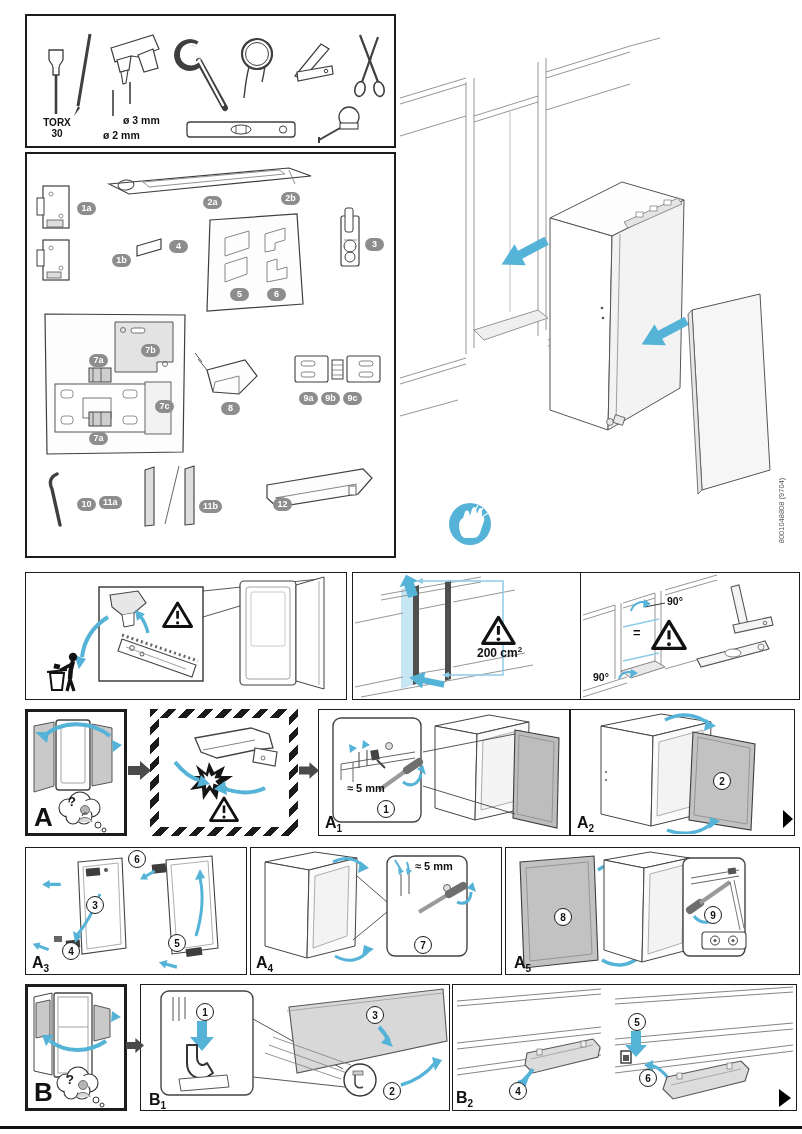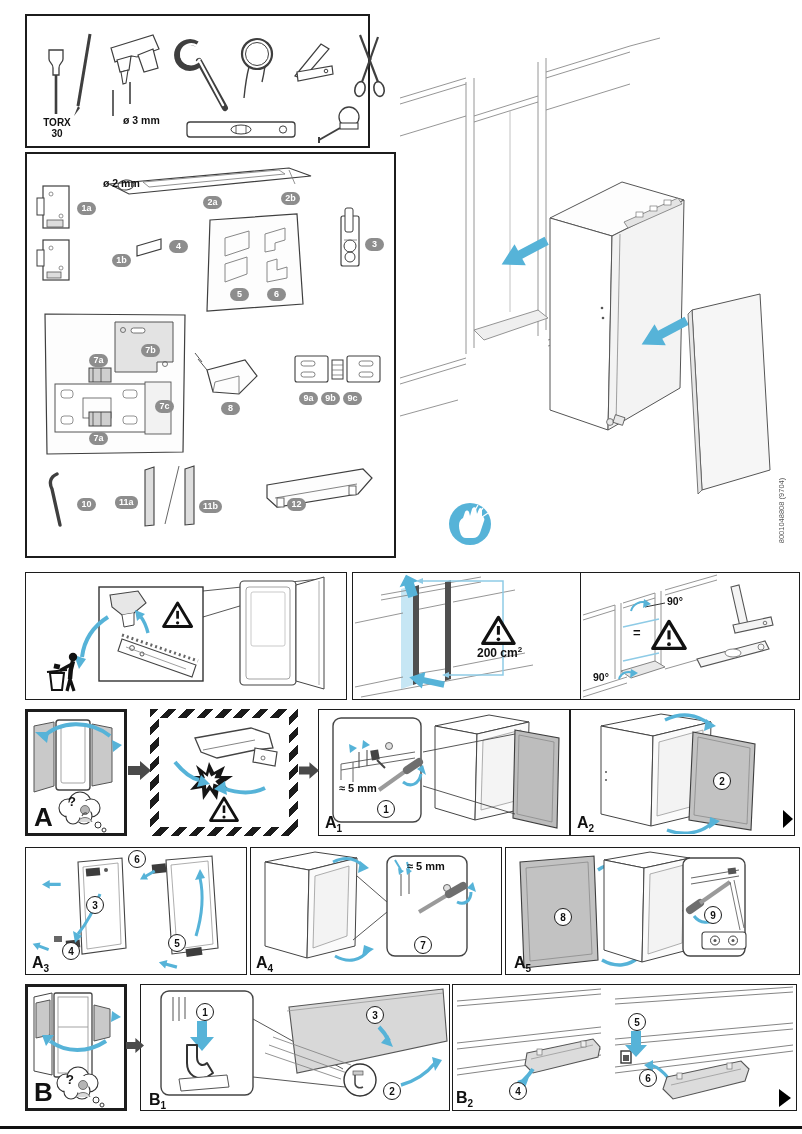--- a/index.html
+++ b/index.html
@@ -12,21 +12,21 @@
   .lbl{position:absolute;font-weight:bold;white-space:nowrap;z-index:6;}
   .badge{position:absolute;background:#8d8d8d;color:#fff;border-radius:7px;
          font:bold 9px/13px "Liberation Sans",sans-serif;padding:0 4px;min-width:11px;
          height:13px;text-align:center;z-index:6;}
   .step{position:absolute;width:16px;height:16px;border:1.4px solid #1d1d1d;border-radius:50%;
         background:#fff;font:bold 10px "Liberation Sans",sans-serif;display:flex;
         align-items:center;justify-content:center;z-index:6;}
   .sec{position:absolute;font-weight:bold;font-size:16px;color:#111;z-index:6;}
   .sec sub{font-size:10px;}
   .sec.big{font-size:26px;line-height:26px;}
-  .meas{font-size:11px;}
+  .meas{font-size:11px;margin-left:8px;}
   .hatch{position:absolute;box-sizing:border-box;
          background:repeating-linear-gradient(135deg,#1b1b1b 0 6px,#fff 6px 13px);}
   .hatch .inner{position:absolute;inset:9px;background:#fff;}
   .garrow{position:absolute;z-index:7;}
   .docnum{position:absolute;left:726px;top:506px;width:110px;text-align:center;
           font-size:7.5px;color:#555;transform:rotate(-90deg);z-index:6;}
   .botline{position:absolute;left:0;top:1126px;width:802px;height:3px;background:#101010;}
 </style>
 </head>
 <body>
@@ -42,21 +42,21 @@
         <polygon points="0,5 12,5 12,0 23,9.5 12,19 12,14 0,14" fill="#4a4a4a"></polygon>
       </g>
     <g id="bar">
         <polygon points="0,8 14,0 14,5 34,5 34,11 14,11 14,16" fill="#56b3d8"></polygon>
       </g>
   </defs>
 </svg>
 
 <div class="page">
 
-  <div class="panel b2w" style="left:25px;top:14px;width:345px;height:134px;">
+  <div class="panel b2w" style="left:25px;top:14px;width:371px;height:134px;">
     <svg width="367" height="130" viewBox="0 0 367 130">
       <g>
         <path d="M22,34 h14 v9 c0,4 -4,4 -4,9 v7 h-6 v-7 c0,-5 -4,-5 -4,-9 z" fill="#fff" stroke="#3f3f3f" stroke-width="1.3"></path>
         <line x1="29" y1="59" x2="29" y2="98" stroke="#3f3f3f" stroke-width="2.6"></line>
       </g>
       <g>
         <line x1="63" y1="18" x2="51" y2="90" stroke="#3f3f3f" stroke-width="3"></line>
         <path d="M51,90 L47,100 L53,92 Z" fill="#3f3f3f"></path>
       </g>
       <g>
@@ -101,21 +101,21 @@
       <g>
         <circle cx="322" cy="101" r="10" fill="#fff" stroke="#3f3f3f" stroke-width="1.3"></circle>
         <rect x="313" y="107" width="18" height="6" fill="#fff" stroke="#3f3f3f" stroke-width="1.1"></rect>
         <line x1="313" y1="112" x2="292" y2="124" stroke="#3f3f3f" stroke-width="2"></line>
         <line x1="292" y1="121" x2="292" y2="127" stroke="#3f3f3f" stroke-width="2"></line>
       </g>
     </svg>
     <div class="lbl" style="left:10px;top:101px;width:40px;text-align:center;font-size:10px;">TORX</div>
     <div class="lbl" style="left:10px;top:112px;width:40px;text-align:center;font-size:10px;">30</div>
     <div class="lbl" style="left:96px;top:98px;font-size:10.5px;">ø 3 mm</div>
-    <div class="lbl" style="left:76px;top:113px;font-size:10.5px;margin-top:48px;">ø 2 mm</div>
+    <div class="lbl" style="left:76px;top:113px;font-size:10.5px;">ø 2 mm</div>
   </div>
 
   <div class="panel b2w" style="left:25px;top:152px;width:371px;height:406px;">
     <svg width="367" height="402" viewBox="0 0 367 402">
       <g>
         <rect x="16" y="32" width="26" height="42" fill="#fff" stroke="#3f3f3f" stroke-width="1.2"></rect>
         <rect x="10" y="44" width="7" height="17" fill="#fff" stroke="#3f3f3f" stroke-width="1"></rect>
         <circle cx="24" cy="40" r="2" fill="none" stroke="#777" stroke-width="0.8"></circle>
         <circle cx="34" cy="62" r="2" fill="none" stroke="#777" stroke-width="0.8"></circle>
         <rect x="20" y="66" width="16" height="7" fill="#ddd" stroke="#555" stroke-width="0.8"></rect>
@@ -214,23 +214,23 @@
     <div class="badge" style="left:240px;top:134px;">6</div>
     <div class="badge" style="left:62px;top:200px;">7a</div>
     <div class="badge" style="left:114px;top:190px;">7b</div>
     <div class="badge" style="left:128px;top:246px;">7c</div>
     <div class="badge" style="left:62px;top:278px;">7a</div>
     <div class="badge" style="left:194px;top:248px;">8</div>
     <div class="badge" style="left:272px;top:238px;">9a</div>
     <div class="badge" style="left:294px;top:238px;">9b</div>
     <div class="badge" style="left:316px;top:238px;">9c</div>
     <div class="badge" style="left:50px;top:344px;">10</div>
-    <div class="badge" style="left:88px;top:342px;border-radius:6px;">11a</div>
+    <div class="badge" style="left:72px;top:342px;border-radius:6px;">11a</div>
     <div class="badge" style="left:172px;top:346px;">11b</div>
-    <div class="badge" style="left:260px;top:344px;">12</div>
+    <div class="badge" style="left:246px;top:344px;">12</div>
   </div>
 
   <div style="position:absolute;left:398px;top:12px;width:404px;height:548px;">
     <svg width="404" height="548" viewBox="0 0 404 548">
       <g stroke="#8a8a8a" stroke-width="0.9" fill="none">
         <path d="M2,86 L68,66 M2,92 L68,72 M2,124 L68,104"></path>
         <path d="M148,60 L232,34 M148,66 L232,40 M148,98 L232,72 M232,34 L262,26"></path>
         <path d="M68,70 V342 M76,66 V336"></path>
         <path d="M140,50 V324 M148,46 V318"></path>
         <path d="M76,104 L140,84 M76,110 L140,90"></path>

